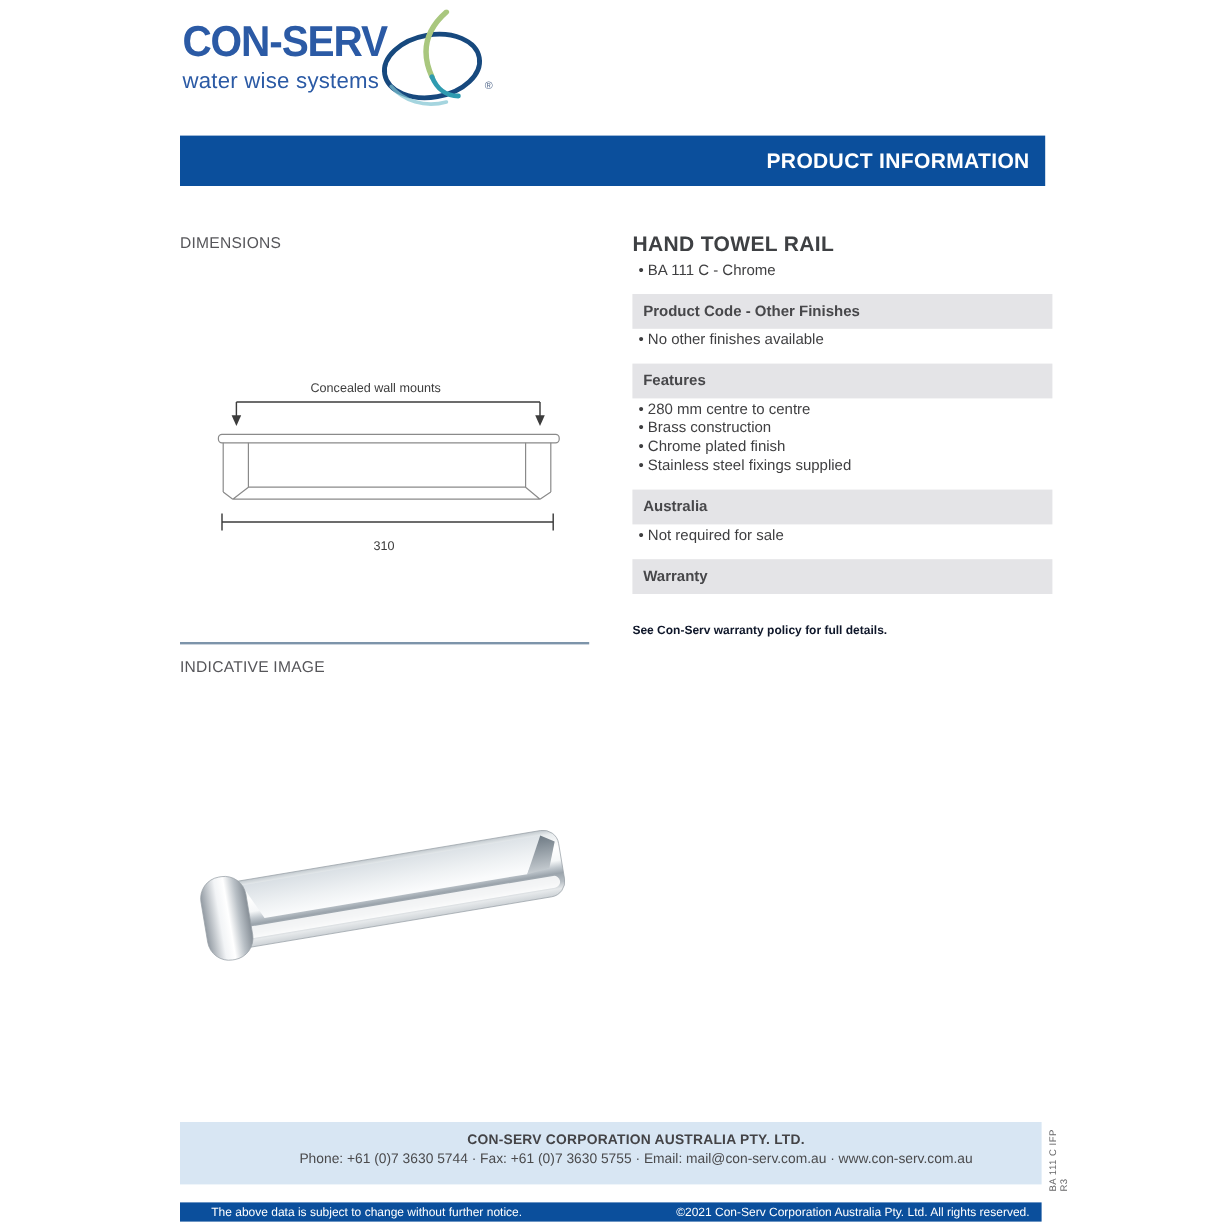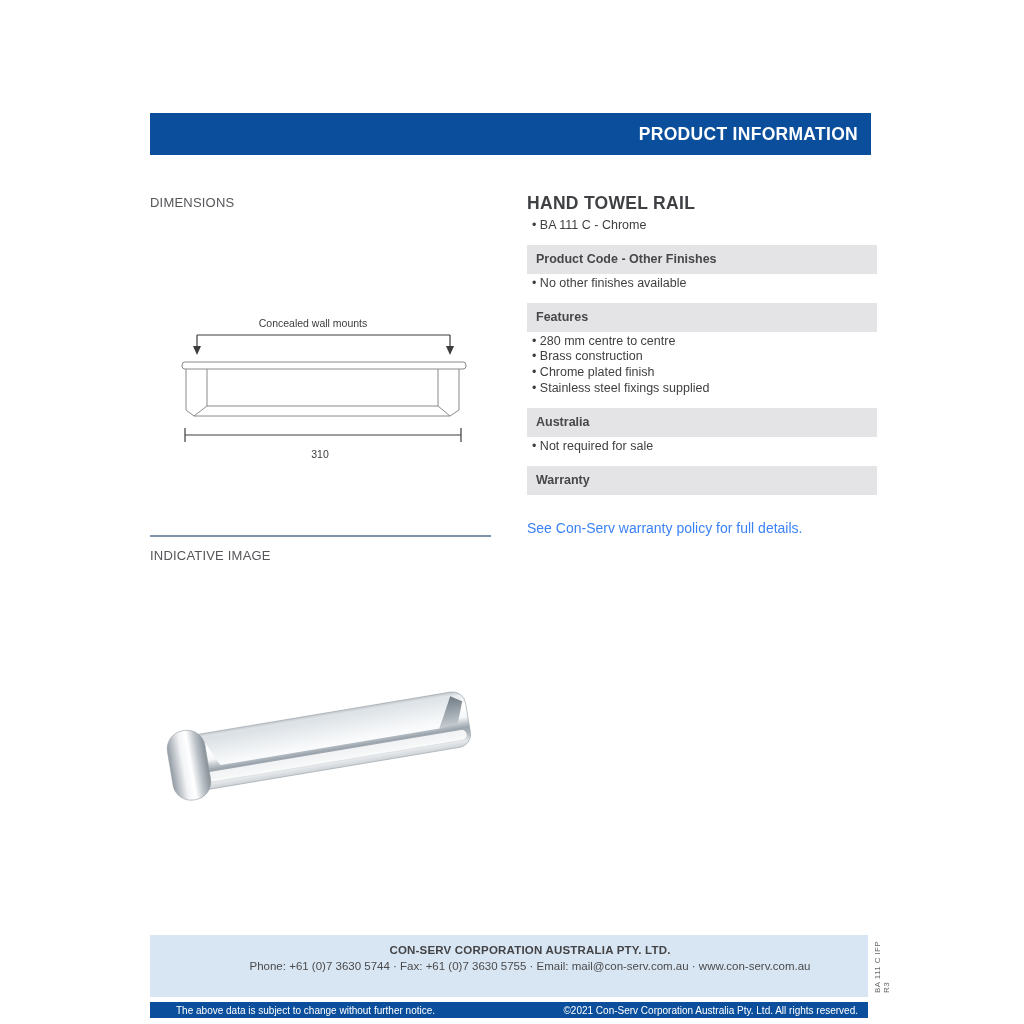--- a/index.html
+++ b/index.html
@@ -28,38 +28,49 @@
   .photo-svg { position:absolute; left:150px; top:658px; }
 
   
   .right-col { position:absolute; left:527px; top:193px; width:350px; }
   .product-title { font-size:17.5px; font-weight:bold; color:#3e4043; letter-spacing:.3px; margin-bottom:4px; }
   .sec-bar { background:var(--section-bar-gray,#e4e4e7); height:29px; line-height:29px; padding-left:9px;
     font-size:12.5px; font-weight:bold; color:#47474a; }
   .sec-items { list-style:none; margin:2px 0 11px 5px; }
   .sec-items li { font-size:12.5px; color:#3f3f41; line-height:15.8px; }
   .sec-items li::before { content:"\2022\00a0"; color:#3f3f41; }
-  .warranty-note { margin-top:25px; font-size:14px; font-weight:normal; color:#3b82f6; }
+  .warranty-note { margin-top:25px; font-size:10px; font-weight:bold; color:#0f172a; }
 
   
-  .footer-box { position:absolute; left:150px; top:935px; width:718px; height:62px;
+  .footer-box { position:absolute; left:150px; top:935px; width:718px; height:52px;
     background:var(--footer-light-blue,#d8e6f3); text-align:center;padding-left:42px; }
   .footer-company { padding-top:9px; font-size:11.5px; font-weight:bold; color:#434346; letter-spacing:.2px; }
   .footer-line { font-size:11.5px; color:#4a4a4c; margin-top:4px; }
   .bottom-bar { position:absolute; left:150px; top:1002px; width:718px; height:16px;
     background:var(--banner-blue,#0b4f9c); color:#fff; font-size:10px;
     display:flex; justify-content:space-between; align-items:center; padding:0 10px 0 26px; }
   .doc-code { position:absolute; left:873px; top:931px; height:62px; font-size:8px; color:#68686a;
     writing-mode:vertical-rl; transform:rotate(180deg); letter-spacing:.4px; }
 </style>
 </head>
 <body>
 
 <div class="page">
 
+  <header class="logo">
+    <div class="brand">CON-SERV</div>
+    <div class="tagline">water wise systems</div>
+    <svg class="swoosh" viewBox="0 0 100 86">
+      <ellipse cx="50" cy="47" rx="40" ry="26" fill="none" stroke="#17497e" stroke-width="4" transform="rotate(-10 50 47)"></ellipse>
+      <path d="M62,2 C46,16 40,34 50,56" fill="none" stroke="#a9c77e" stroke-width="4.5" stroke-linecap="round"></path>
+      <path d="M50,56 C54,66 62,72 72,72" fill="none" stroke="#2f9bb0" stroke-width="4" stroke-linecap="round"></path>
+      <path d="M16,64 C26,76 44,82 62,77" fill="none" stroke="#7fc3d2" stroke-width="3" stroke-linecap="round" opacity=".7"></path>
+    </svg>
+    <span class="reg">®</span>
+  </header>
 
   <div class="banner">PRODUCT INFORMATION</div>
 
   <div class="dims-heading">DIMENSIONS</div>
 
   <svg class="drawing-svg" width="341" height="165" viewBox="0 0 341 165">
     <text x="163" y="27" text-anchor="middle" font-size="10.5" fill="#3c3c3c">Concealed wall mounts</text>
 
     <path d="M47,35 H300 M47,35 V47 M300,35 V47" fill="none" stroke="#3c3c3c" stroke-width="1.2"></path>
     <polygon points="43,46 51,46 47,55" fill="#3c3c3c"></polygon>

